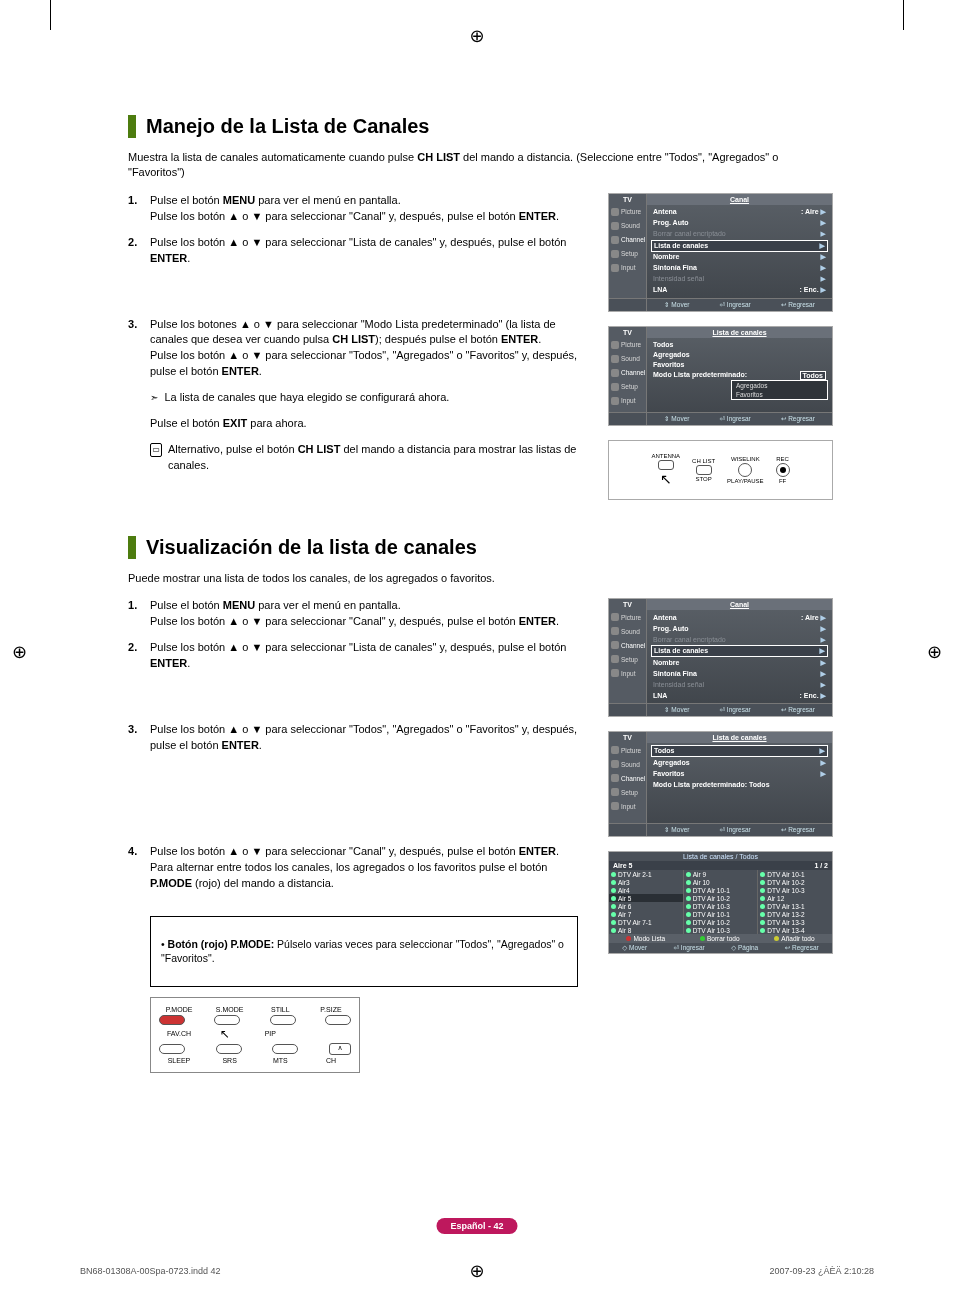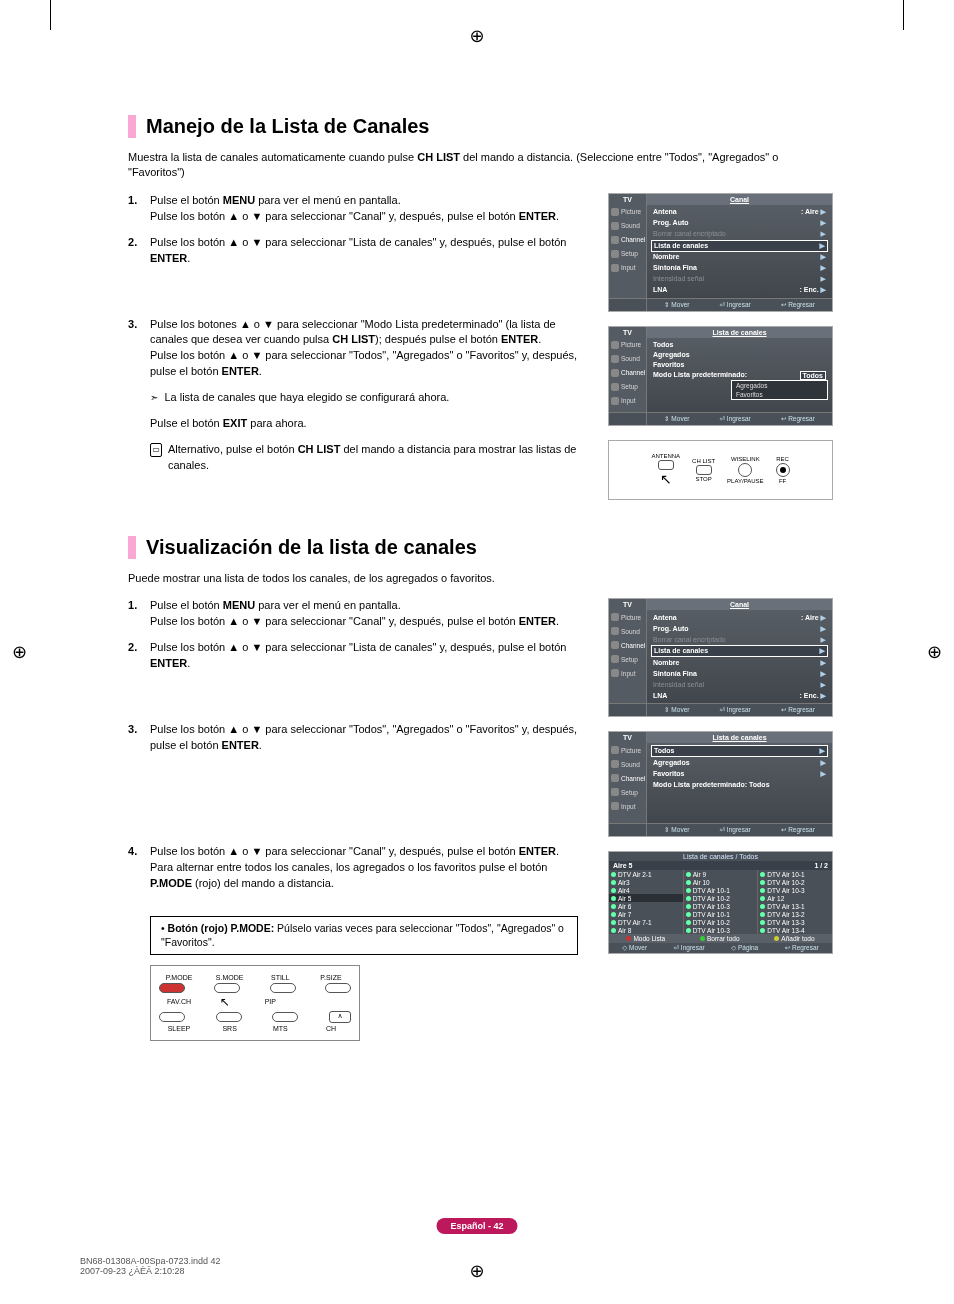--- a/index.html
+++ b/index.html
@@ -4,34 +4,34 @@
 <style>
   * { box-sizing: border-box; margin: 0; padding: 0; }
   body { background: #fff; font-family: Arial, Helvetica, sans-serif; font-size: 11px; color: #000; }
   .page { width: 954px; height: 1304px; margin: 0 auto; position: relative; background: #fff; }
   .printmarks { position: absolute; inset: 0; pointer-events: none; }
   .crop-tl-v, .crop-tr-v, .crop-bl-v, .crop-br-v { position:absolute; width:1px; height:30px; background:#000;}
   .crop-tl-v{top:0;left:50px;}
   .crop-tr-v{top:0;right:50px;}
   .regmark { position:absolute; font-size:18px; color:#000;}
   .content { position: absolute; left: 128px; top: 115px; width: 710px; }
-  .section-title { font-size: 20px; font-weight: bold; border-left: 8px solid #f9a8d4; padding-left: 10px; margin-bottom: 12px; }
+  .section-title { font-size: 20px; font-weight: bold; border-left: 8px solid #4d7c0f; padding-left: 10px; margin-bottom: 12px; }
   .intro { font-size: 11px; margin-bottom: 12px; line-height: 1.4; }
   .cols { display: flex; gap: 30px; }
   .leftcol { flex: 1; }
   .rightcol { width: 230px; }
   ol.steps { list-style: none; counter-reset: stp; }
   ol.steps > li { counter-increment: stp; position: relative; padding-left: 22px; margin-bottom: 10px; line-height: 1.45; font-size: 11px; }
   ol.steps > li::before { content: counter(stp) "."; position: absolute; left: 0; font-weight: bold; }
   .note { padding-left: 22px; margin-bottom: 10px; display:flex; gap:6px; font-size:11px; line-height:1.45;}
   .note .nicon { font-size: 10px; margin-top:1px;}
   .altnote { padding-left: 22px; margin-bottom: 10px; display:flex; gap:6px; font-size:11px; line-height:1.45;}
   .altnote .sq { width:12px; height:14px; border:1px solid #000; border-radius:2px; font-size:8px; display:flex; align-items:center; justify-content:center; flex-shrink:0; margin-top:1px;}
   .bold { font-weight: bold; }
-  .tipbox { border:1px solid #000; padding:4px 10px; font-size:10.5px; margin:24px 0 10px 22px; line-height:1.4;}
+  .tipbox { border:1px solid #000; padding:20px 10px; font-size:10.5px; margin:24px 0 10px 22px; line-height:1.4;}
   
   .osd { border:1px solid #aaa; background:linear-gradient(#5a6067,#3e4349); color:#fff; font-size:7px; width:225px; margin-bottom:14px; position:relative; }
   .osd-header { display:flex; }
   .osd-tv { width:38px; background:#555b63; text-align:center; font-weight:bold; padding:2px 0; border-right:1px solid #777; font-size:7px;}
   .osd-title { flex:1; text-align:center; font-weight:bold; padding:2px 0; background:#6a7079; font-size:7px; text-decoration:underline;}
   .osd-body { display:flex; }
   .osd-side { width:38px; background:#555b63; border-right:1px solid #777; }
   .osd-side .srow { display:flex; align-items:center; gap:2px; padding:3px 2px; font-size:6.5px; color:#d8d8d8;}
   .osd-side .srow.hl { color:#fff; }
   .osd-side .sicon { width:8px; height:8px; background:#888; border-radius:2px; flex-shrink:0;}
@@ -70,21 +70,21 @@
   .clist-col:last-child{border-right:none;}
   .clist-item { display:flex; gap:2px; padding:0.5px 2px; white-space:nowrap; font-size:6.5px;}
   .clist-item.sel { background:#2a2f35;}
   .clist-item .dot { width:5px; height:5px; background:#6fa; border-radius:50%; flex-shrink:0; margin-top:1px;}
   .clist-footer1 { display:flex; justify-content:space-around; background:#5a6068; padding:1px 0;}
   .clist-footer1 .fbtn { display:flex; gap:2px; align-items:center;}
   .clist-footer1 .fdot { width:5px;height:5px;border-radius:50%;}
   .clist-footer2 { display:flex; justify-content:space-around; padding:1px 0; color:#c8e0e8;}
   
   .pagefoot { position:absolute; bottom:70px; left:50%; transform:translateX(-50%); background:#be185d; color:#fff; font-size:9px; font-weight:bold; padding:3px 14px; border-radius:9px;}
-  .docfoot { position:absolute; bottom:28px; left:80px; right:80px; display:flex; justify-content:space-between; font-size:9px; color:#555;flex-direction:column;}
+  .docfoot { position:absolute; bottom:28px; left:80px; right:80px; display:flex; justify-content:space-between; font-size:9px; color:#555;}
 </style>
 </head>
 <body>
 
 <div class="page">
   <div class="printmarks">
     <div class="crop-tl-v"></div>
       <div class="crop-tr-v"></div>
     <div class="regmark" style="top:25px;left:50%;transform:translateX(-50%);">⊕</div>
     <div class="regmark" style="top:50%;left:12px;transform:translateY(-50%);">⊕</div>

